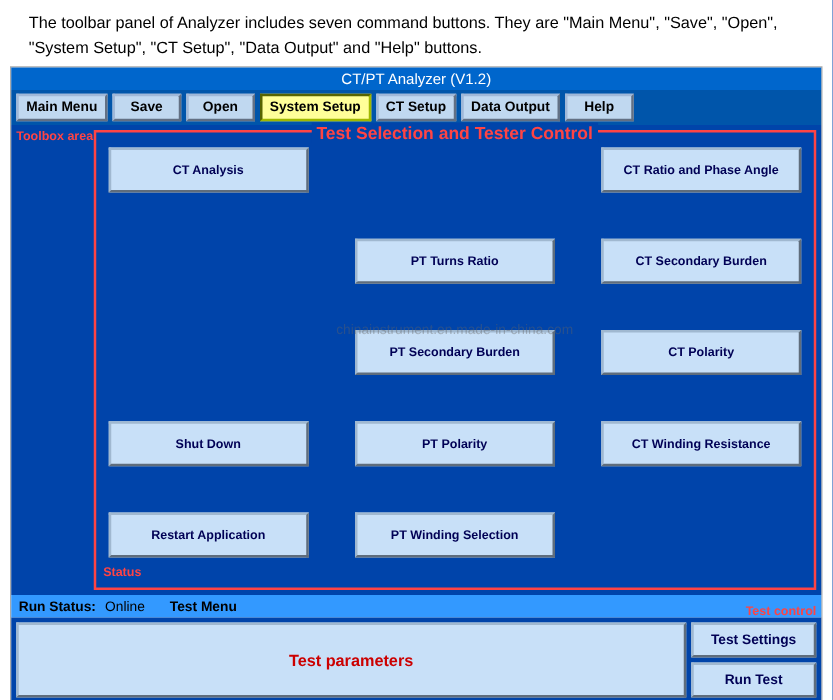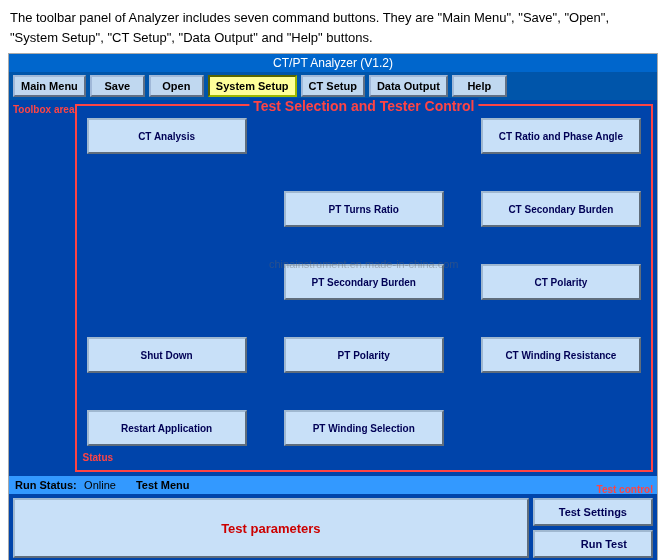--- a/index.html
+++ b/index.html
@@ -10,20 +10,21 @@
       font-family: Arial, sans-serif;
       font-size: 12px;
       overflow: hidden;
     }
 
     .description-text {
       padding: 8px 10px 6px 10px;
       font-size: 13px;
       line-height: 1.5;
       color: #000;
+      margin-left: 13px;
     }
 
     .app-window {
       margin: 0 8px;
       border: 1px solid #aaa;
     }
 
     .title-bar {
       background: #0066cc;
       color: #fff;
@@ -195,22 +196,22 @@
       top: -14px;
       right: 0;
     }
 
     .control-btn {
       background: #c8e0f8;
       border: 2px outset #a0b8d0;
       color: #000055;
       font-size: 11px;
       font-weight: bold;
-      padding: 6px 24px;
-      text-align: right;
+      padding: 6px 14px;
+      text-align: center;
       cursor: pointer;
       min-width: 80px;
     }
 
     .watermark {
       position: absolute;
       top: 50%;
       left: 50%;
       transform: translate(-50%, -50%);
       color: rgba(100,100,100,0.4);

